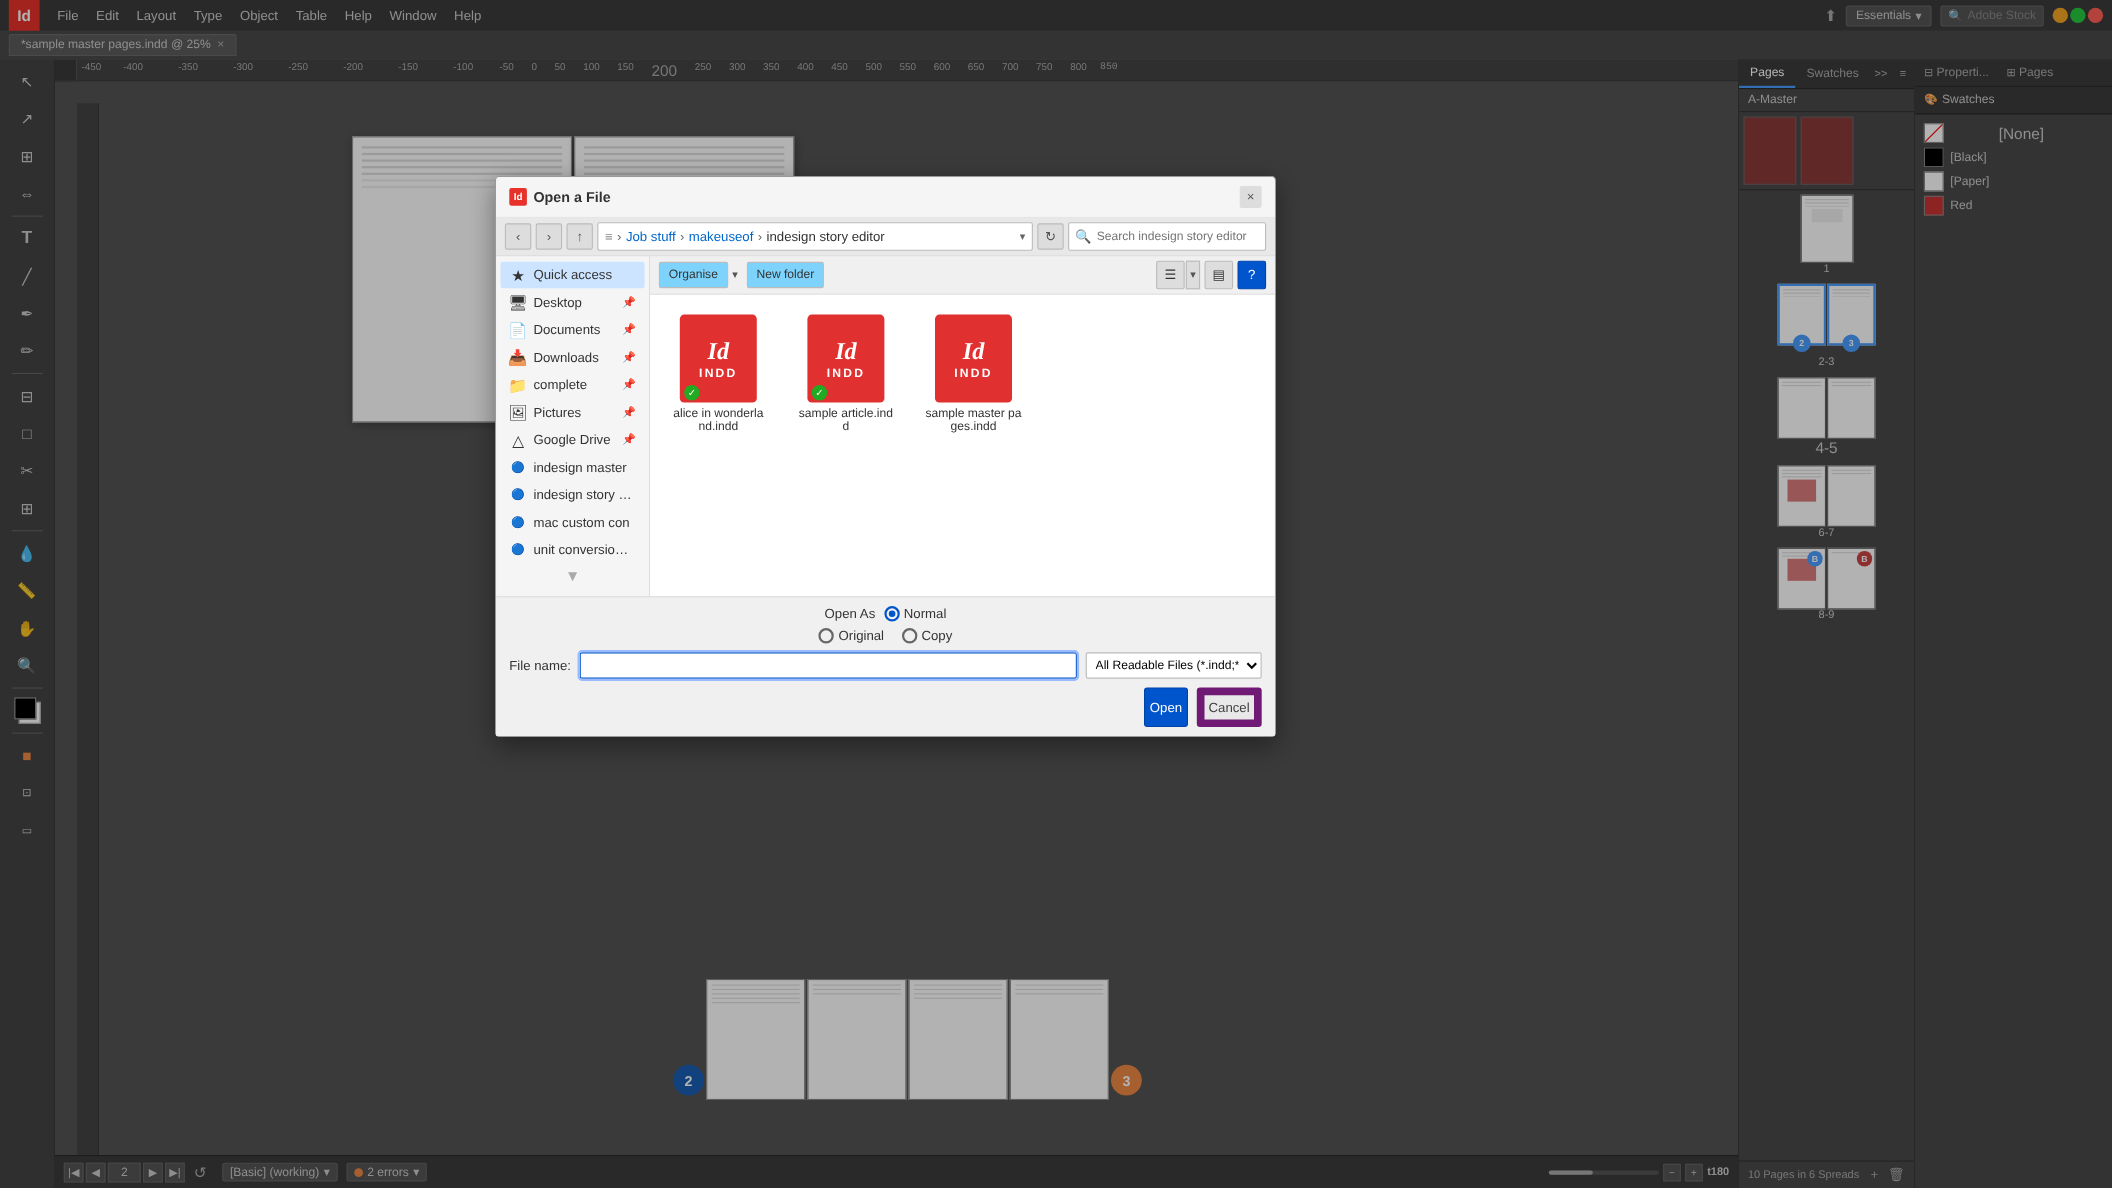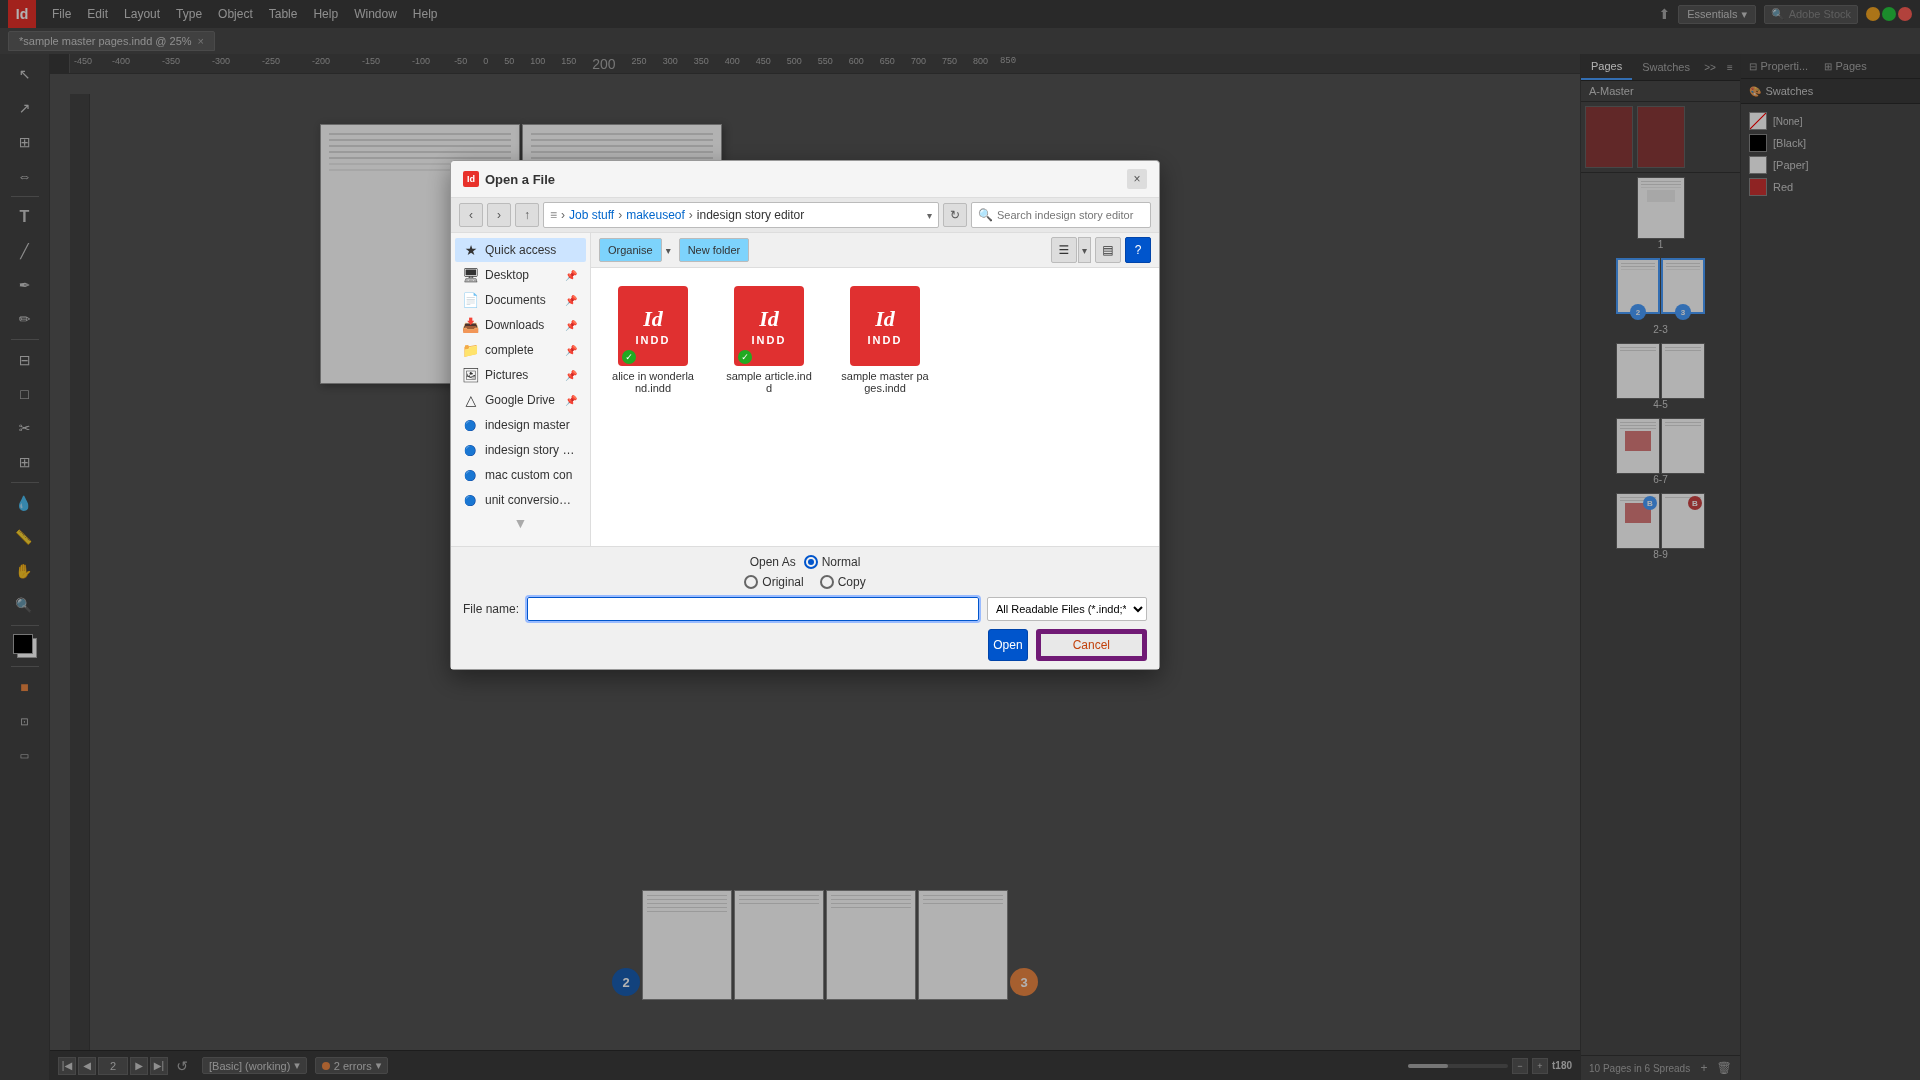--- a/index.html
+++ b/index.html
@@ -83,21 +83,21 @@
     .radio-item { display: flex; align-items: center; gap: 4px; font-size: 12px; color: #333; cursor: pointer; }
     .radio-btn { width: 14px; height: 14px; border-radius: 50%; border: 2px solid #666; display: flex; align-items: center; justify-content: center; }
     .radio-btn.checked::after { content: ''; width: 6px; height: 6px; background: #0055cc; border-radius: 50%; display: block; }
     .radio-btn.checked { border-color: #0055cc; }
     .filename-row { display: flex; align-items: center; gap: 8px; }
     .filename-label { font-size: 12px; color: #333; white-space: nowrap; }
     .filename-input { flex: 1; height: 24px; border: 1px solid #0055cc; border-radius: 2px; padding: 2px 6px; font-size: 12px; background: white; outline: 2px solid #99bbff; }
     .filetype-select { height: 24px; border: 1px solid #bbb; border-radius: 2px; padding: 2px 4px; font-size: 11px; background: white; width: 160px; }
     .dialog-actions { display: flex; gap: 8px; justify-content: flex-end; margin-top: 8px; }
     .btn-primary { background: #0055cc; color: white; border: 1px solid #0044aa; padding: 4px 4px; border-radius: 3px; cursor: pointer; font-size: 12px; }
-    .btn-secondary { background: #e8e8e8; color: #c2410c; border: 5px solid #701a75; padding: 4px 32px; border-radius: 3px; cursor: pointer; font-size: 12px; }
+    .btn-secondary { background: #e8e8e8; color: #404040; border: 7px solid #701a75; padding: 4px 4px; border-radius: 3px; cursor: pointer; font-size: 12px; }
 
     
     ::-webkit-scrollbar { width: 8px; height: 8px; }
     ::-webkit-scrollbar-track { background: #ddd; }
     ::-webkit-scrollbar-thumb { background: #aaa; border-radius: 2px; }
   </style>
 </head>
 <body>
 
 <div class="menubar">
@@ -364,21 +364,21 @@
               <div style="height:1px;background:#ddd;margin-bottom:2px;"></div>
             </div>
           </div>
           <div style="background:white;width:44px;height:56px;border:1px solid #666;cursor:pointer;">
             <div style="padding:3px;">
               <div style="height:1px;background:#ddd;margin-bottom:2px;"></div>
               <div style="height:1px;background:#ddd;margin-bottom:2px;"></div>
             </div>
           </div>
         </div>
-        <div style="color:#ccc;font-size:10px;text-align:center;">4-5</div>
+        <div style="color:#ccc;font-size:14px;text-align:center;">4-5</div>
       </div>
 
       <div style="display:flex;flex-direction:column;align-items:center;margin-bottom:8px;">
         <div style="display:flex;gap:1px;">
           <div style="background:white;width:44px;height:56px;border:1px solid #666;cursor:pointer;position:relative;">
             <div style="padding:3px;">
               <div style="height:1px;background:#ddd;margin-bottom:2px;"></div>
               <div style="height:1px;background:#ddd;margin-bottom:2px;"></div>
               <div style="height:1px;background:#ddd;margin-bottom:2px;"></div>
               <div style="width:70%;height:20px;background:#cc4444;margin:2px auto;opacity:0.7;"></div>
@@ -439,21 +439,21 @@
     <div style="padding:6px 8px;background:#3c3c3c;border-bottom:1px solid #2a2a2a;cursor:pointer;display:flex;align-items:center;gap:4px;">
       <span style="font-size:10px;color:#aaa;">🎨</span>
       <span style="color:#ccc;font-size:11px;">Swatches</span>
     </div>
 
     <div style="padding:8px;display:flex;flex-direction:column;gap:4px;">
       <div style="display:flex;align-items:center;gap:6px;cursor:pointer;">
         <div style="width:18px;height:18px;border:1px solid #888;background:white;position:relative;">
           <div style="position:absolute;top:0;left:0;width:100%;height:100%;background:linear-gradient(to bottom right, transparent calc(50% - 1px), red, transparent calc(50% + 1px));"></div>
         </div>
-        <span style="color:#ccc;font-size:10px;">[None]</span>
+        <span style="color:#ccc;font-size:14px;margin-left:44px;">[None]</span>
       </div>
       <div style="display:flex;align-items:center;gap:6px;cursor:pointer;">
         <div style="width:18px;height:18px;border:1px solid #888;background:black;"></div>
         <span style="color:#ccc;font-size:11px;">[Black]</span>
       </div>
       <div style="display:flex;align-items:center;gap:6px;cursor:pointer;">
         <div style="width:18px;height:18px;border:1px solid #888;background:white;"></div>
         <span style="color:#ccc;font-size:11px;">[Paper]</span>
       </div>
       <div style="display:flex;align-items:center;gap:6px;cursor:pointer;">

